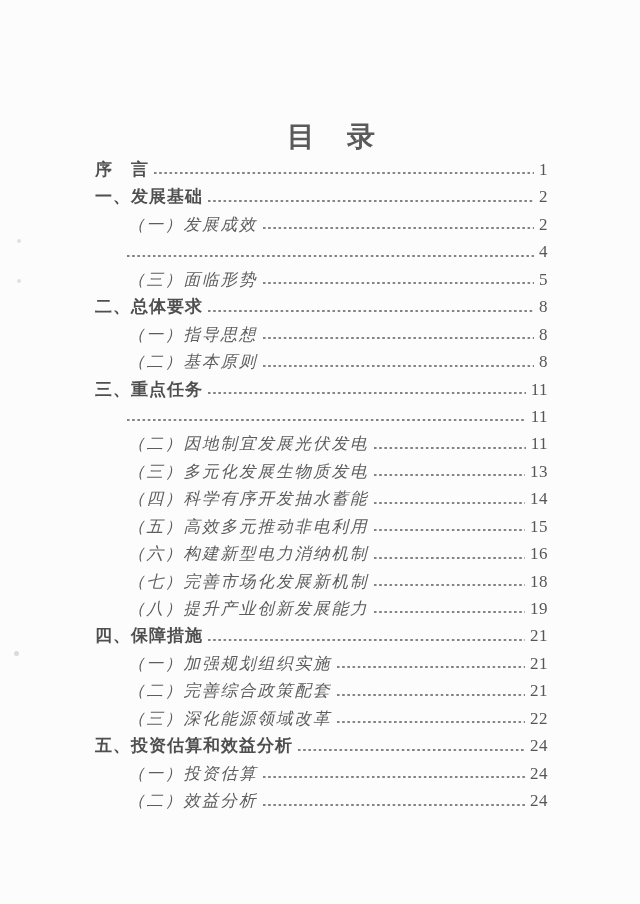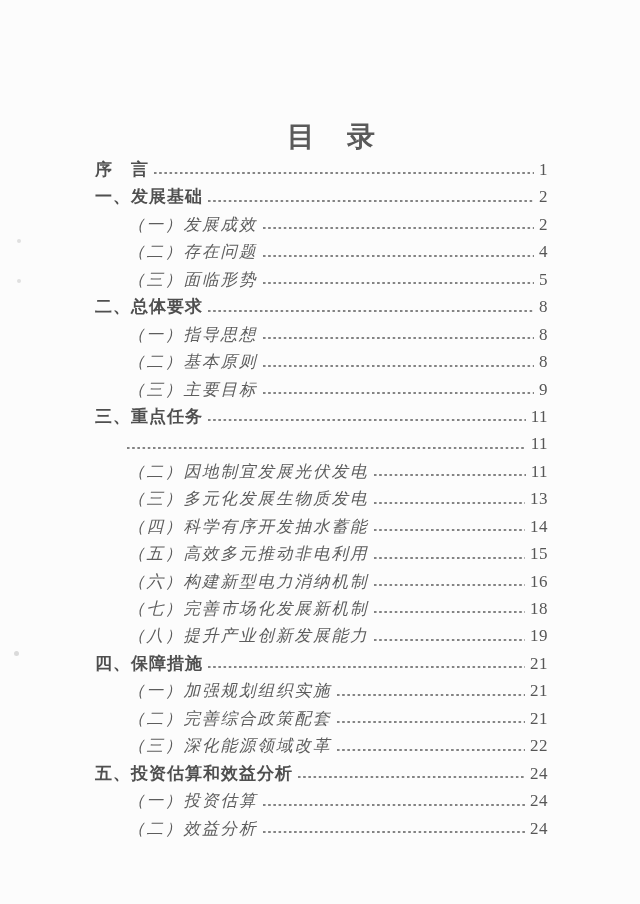--- a/index.html
+++ b/index.html
@@ -107,21 +107,20 @@
       <span class="toc-label">一、发展基础</span>
       <span class="dot-leader"></span>
       <span class="toc-page-num">2</span>
     </div>
       <div class="toc-row lvl2">
       <span class="toc-label">（一）发展成效</span>
       <span class="dot-leader"></span>
       <span class="toc-page-num">2</span>
     </div>
       <div class="toc-row lvl2">
-      <span class="toc-label">（二）存在问题</span>
       <span class="dot-leader"></span>
       <span class="toc-page-num">4</span>
     </div>
       <div class="toc-row lvl2">
       <span class="toc-label">（三）面临形势</span>
       <span class="dot-leader"></span>
       <span class="toc-page-num">5</span>
     </div>
       <div class="toc-row lvl1">
       <span class="toc-label">二、总体要求</span>
@@ -130,25 +129,20 @@
     </div>
       <div class="toc-row lvl2">
       <span class="toc-label">（一）指导思想</span>
       <span class="dot-leader"></span>
       <span class="toc-page-num">8</span>
     </div>
       <div class="toc-row lvl2">
       <span class="toc-label">（二）基本原则</span>
       <span class="dot-leader"></span>
       <span class="toc-page-num">8</span>
-    </div>
-      <div class="toc-row lvl2">
-      <span class="toc-label">（三）主要目标</span>
-      <span class="dot-leader"></span>
-      <span class="toc-page-num">9</span>
     </div>
       <div class="toc-row lvl1">
       <span class="toc-label">三、重点任务</span>
       <span class="dot-leader"></span>
       <span class="toc-page-num">11</span>
     </div>
       <div class="toc-row lvl2">
       <span class="dot-leader"></span>
       <span class="toc-page-num">11</span>
     </div>

